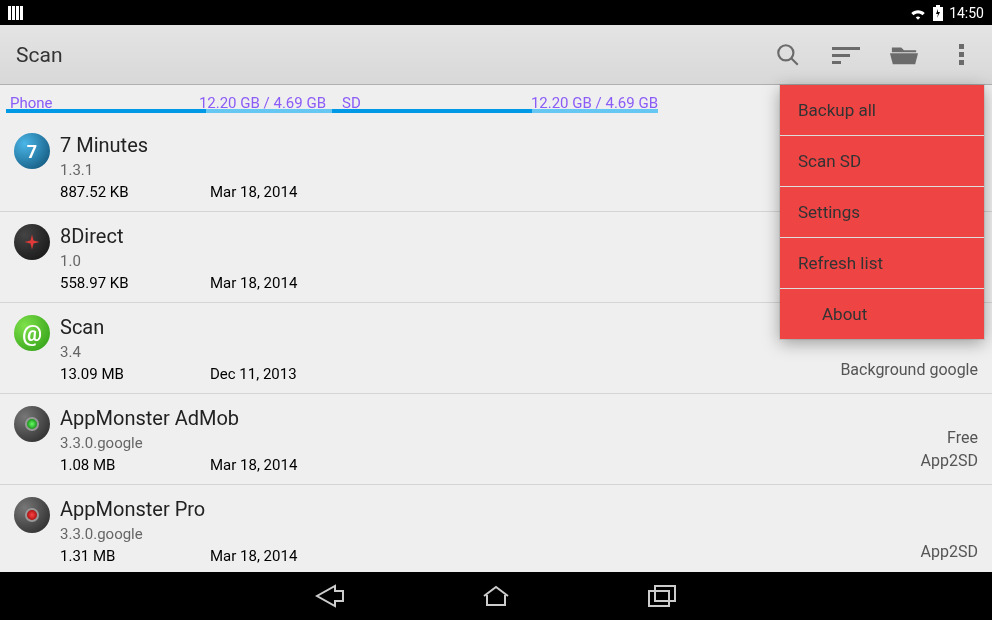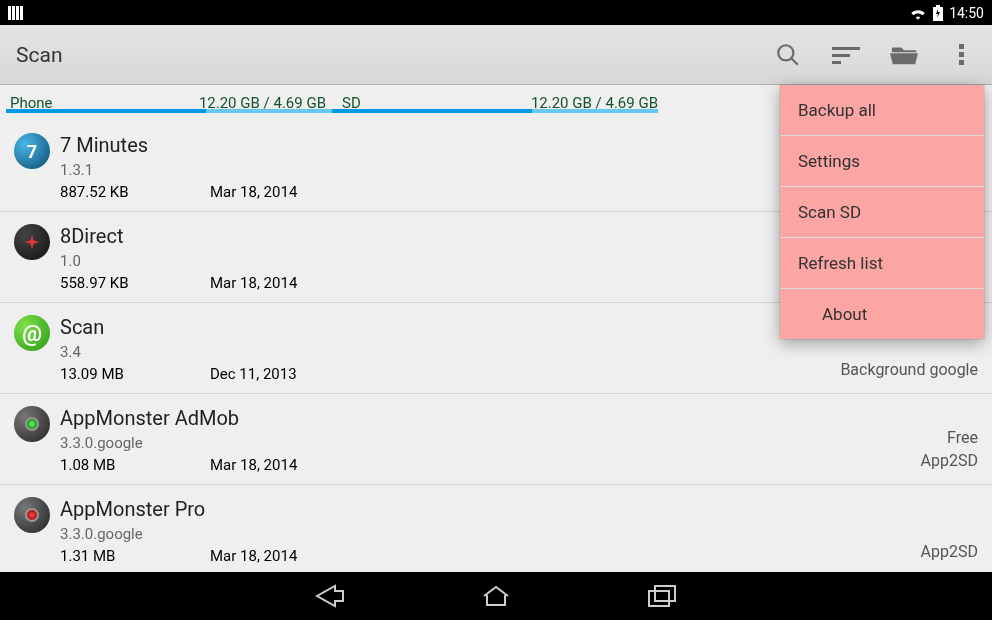--- a/index.html
+++ b/index.html
@@ -9,38 +9,38 @@
 .st-left { display:flex; align-items:center; gap:4px; }
 .st-right { display:flex; align-items:center; gap:6px; }
 .sig-bars { display:flex; gap:1px; align-items:flex-end; height:14px; }
 .sig-bars span { width:3px; background:#fff; }
 .sig-bars span:nth-child(1){height:14px;} .sig-bars span:nth-child(2){height:14px;} .sig-bars span:nth-child(3){height:14px;} .sig-bars span:nth-child(4){height:14px;}
 .action-bar { height:60px; background:linear-gradient(#e4e4e4,#d8d8d8); border-bottom:1px solid #b0b0b0; display:flex; align-items:center; padding:0 16px; }
 .action-title { font-size:21px; color:#333; flex:1; }
 .action-icons { display:flex; align-items:center; gap:30px; color:#6b6b6b; }
 .action-ic { width:28px; height:28px; display:flex; align-items:center; justify-content:center; cursor:pointer; }
 .storage-row { height:36px; background:#efefef; display:flex; align-items:center; position:relative; }
-.storage-seg { width:332px; padding:0 6px 0 10px; display:flex; justify-content:space-between; font-size:15px; color:#14532d; position:relative; }
+.storage-seg { width:332px; padding:0 6px 0 10px; display:flex; justify-content:space-between; font-size:15px; color:#8b5cf6; position:relative; }
 .storage-bar { position:absolute; bottom:-1px; left:0; height:4px; width:332px; display:flex; }
 .bar-fill { background:#0099e5; height:4px; }
 .bar-used { background:#66c7f3; height:4px; }
 .content { flex:1; background:#efefef; overflow:hidden; }
 .app-row { display:flex; padding:12px 14px 10px 14px; border-bottom:1px solid #d4d4d4; }
 .app-icon { width:36px; height:36px; border-radius:50%; margin-right:10px; flex-shrink:0; display:flex; align-items:center; justify-content:center; font-weight:bold; color:#fff; font-size:18px; }
 .app-main { flex:1; }
 .app-name { font-size:20px; color:#222; }
 .app-ver { font-size:15px; color:#666; margin-top:4px; }
 .app-meta { display:flex; margin-top:4px; font-size:15px; color:#000000; }
 .app-size { width:150px; }
 .app-date { width:150px; }
 .app-tags { text-align:right; font-size:16px; color:#555; align-self:flex-end; }
 .app-tags div { margin-bottom:4px; }
 .nav-bar { height:48px; background:#000; display:flex; align-items:center; justify-content:center; gap:130px; }
 .nav-ic { width:36px; height:36px; display:flex; align-items:center; justify-content:center; color:#fff; cursor:pointer; }
-.overflow-menu { position:absolute; top:85px; right:8px; width:204px; background:#fca5a5; box-shadow:0 4px 16px rgba(0,0,0,.35),0 0 0 1px rgba(0,0,0,.08); z-index:50; }
+.overflow-menu { position:absolute; top:85px; right:8px; width:204px; background:#ef4444; box-shadow:0 4px 16px rgba(0,0,0,.35),0 0 0 1px rgba(0,0,0,.08); z-index:50; }
 .menu-item { padding:15px 18px; font-size:17px; color:#333; border-bottom:1px solid #ddd; cursor:pointer; }
 .menu-item:last-child { border-bottom:none;margin-left:24px; }
 svg { display:block; }
 </style>
 </head>
 <body>
 
 <div class="screen">
 
   <div class="status-bar">
@@ -214,19 +214,19 @@
     <div class="nav-ic">
       <svg width="28" height="22" viewBox="0 0 28 22">
           <rect x="1" y="6" width="20" height="15" fill="none" stroke="#ccc" stroke-width="2"></rect>
           <rect x="7" y="1" width="20" height="15" fill="none" stroke="#ccc" stroke-width="2"></rect>
         </svg>
     </div>
   </div>
 
   <div class="overflow-menu">
     <div class="menu-item">Backup all</div>
+    <div class="menu-item">Scan SD</div>
     <div class="menu-item">Settings</div>
-    <div class="menu-item">Scan SD</div>
     <div class="menu-item">Refresh list</div>
     <div class="menu-item">About</div>
   </div>
 
 </div>
 
 </body></html>

